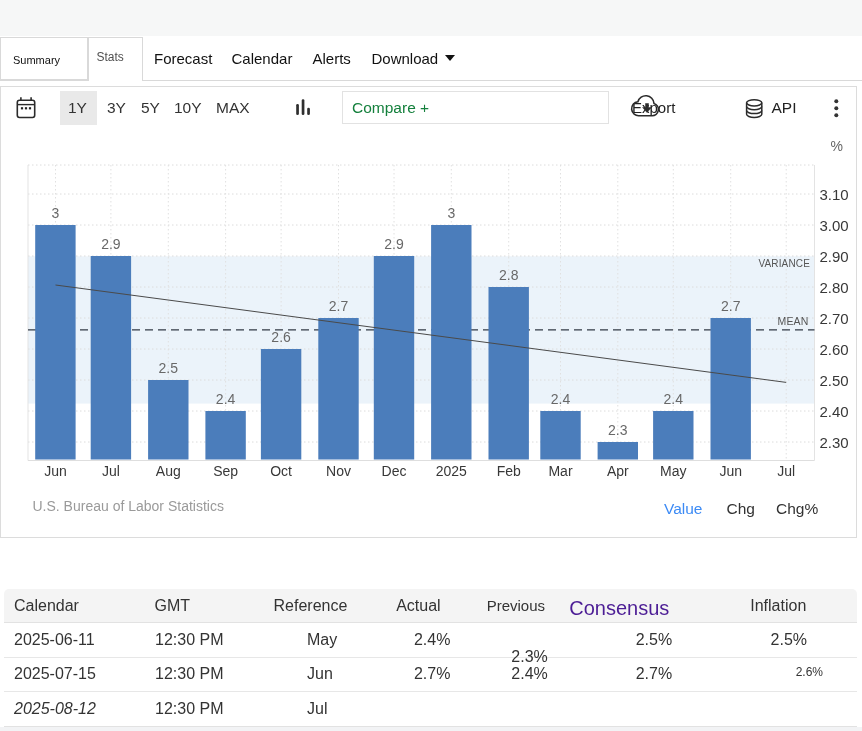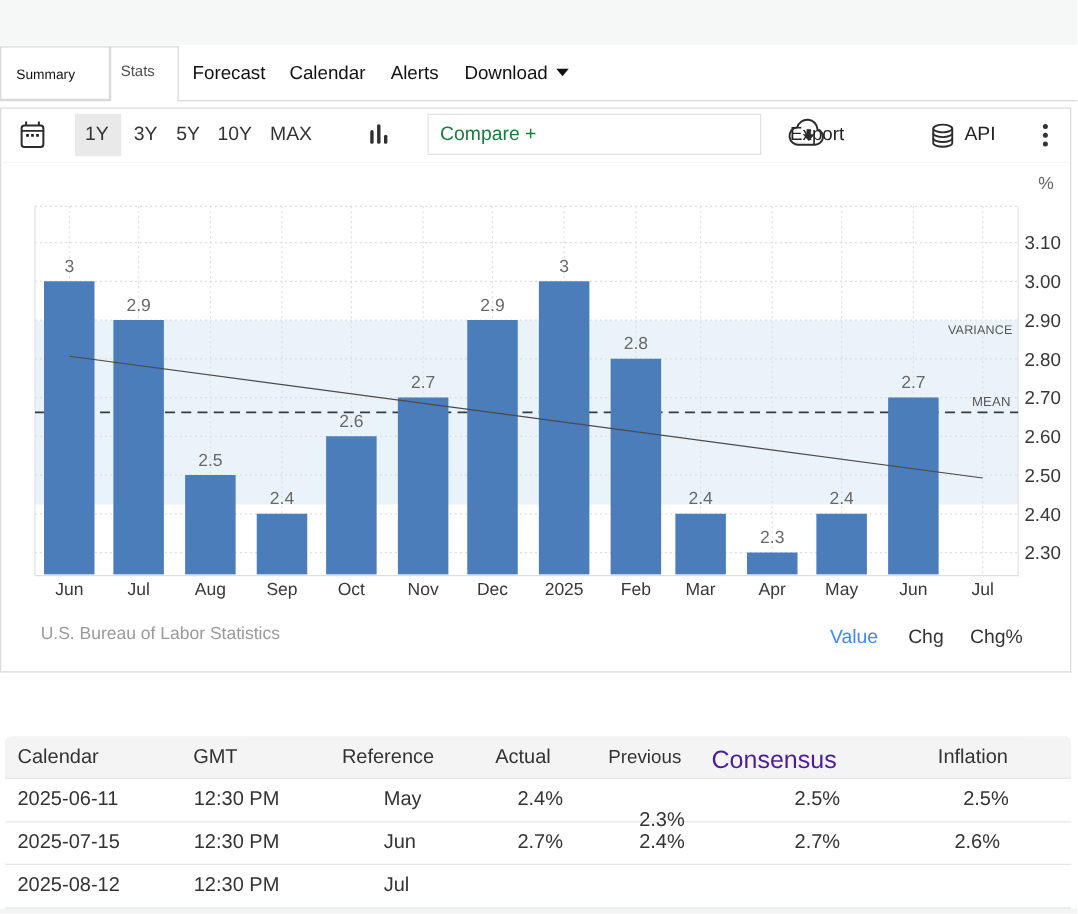--- a/index.html
+++ b/index.html
@@ -167,17 +167,17 @@
   <div class="abs" style="right:411.6px;top:630.5px;font-size:16px;color:#333;">2.4%</div>
   <div class="abs" style="right:314.20000000000005px;top:630.5px;font-size:16px;color:#333;margin-top:17px;">2.3%</div>
   <div class="abs" style="right:189.89999999999998px;top:630.5px;font-size:16px;color:#333;">2.5%</div>
   <div class="abs" style="right:55px;top:630.5px;font-size:16px;color:#333;">2.5%</div>
   <div class="abs" style="left:14px;top:665px;font-size:16px;color:#333;">2025-07-15</div>
   <div class="abs" style="left:155px;top:665px;font-size:16px;color:#333;">12:30 PM</div>
   <div class="abs" style="left:307px;top:665px;font-size:16px;color:#333;">Jun</div>
   <div class="abs" style="right:411.6px;top:665px;font-size:16px;color:#333;">2.7%</div>
   <div class="abs" style="right:314.20000000000005px;top:665px;font-size:16px;color:#333;">2.4%</div>
   <div class="abs" style="right:189.89999999999998px;top:665px;font-size:16px;color:#333;">2.7%</div>
-  <div class="abs" style="right:62px;top:665px;font-size:16px;color:#333;">2.6%</div>
-  <div class="abs" style="left:14px;top:699.5px;font-size:16px;color:#333;">2025-08-12</div>
+  <div class="abs" style="right:39px;top:665px;font-size:12px;color:#333;">2.6%</div>
+  <div class="abs" style="left:14px;top:699.5px;font-size:16px;color:#333;font-style:italic;">2025-08-12</div>
   <div class="abs" style="left:155px;top:699.5px;font-size:16px;color:#333;">12:30 PM</div>
   <div class="abs" style="left:307px;top:699.5px;font-size:16px;color:#333;">Jul</div>
 </div>
 
 </body></html>

